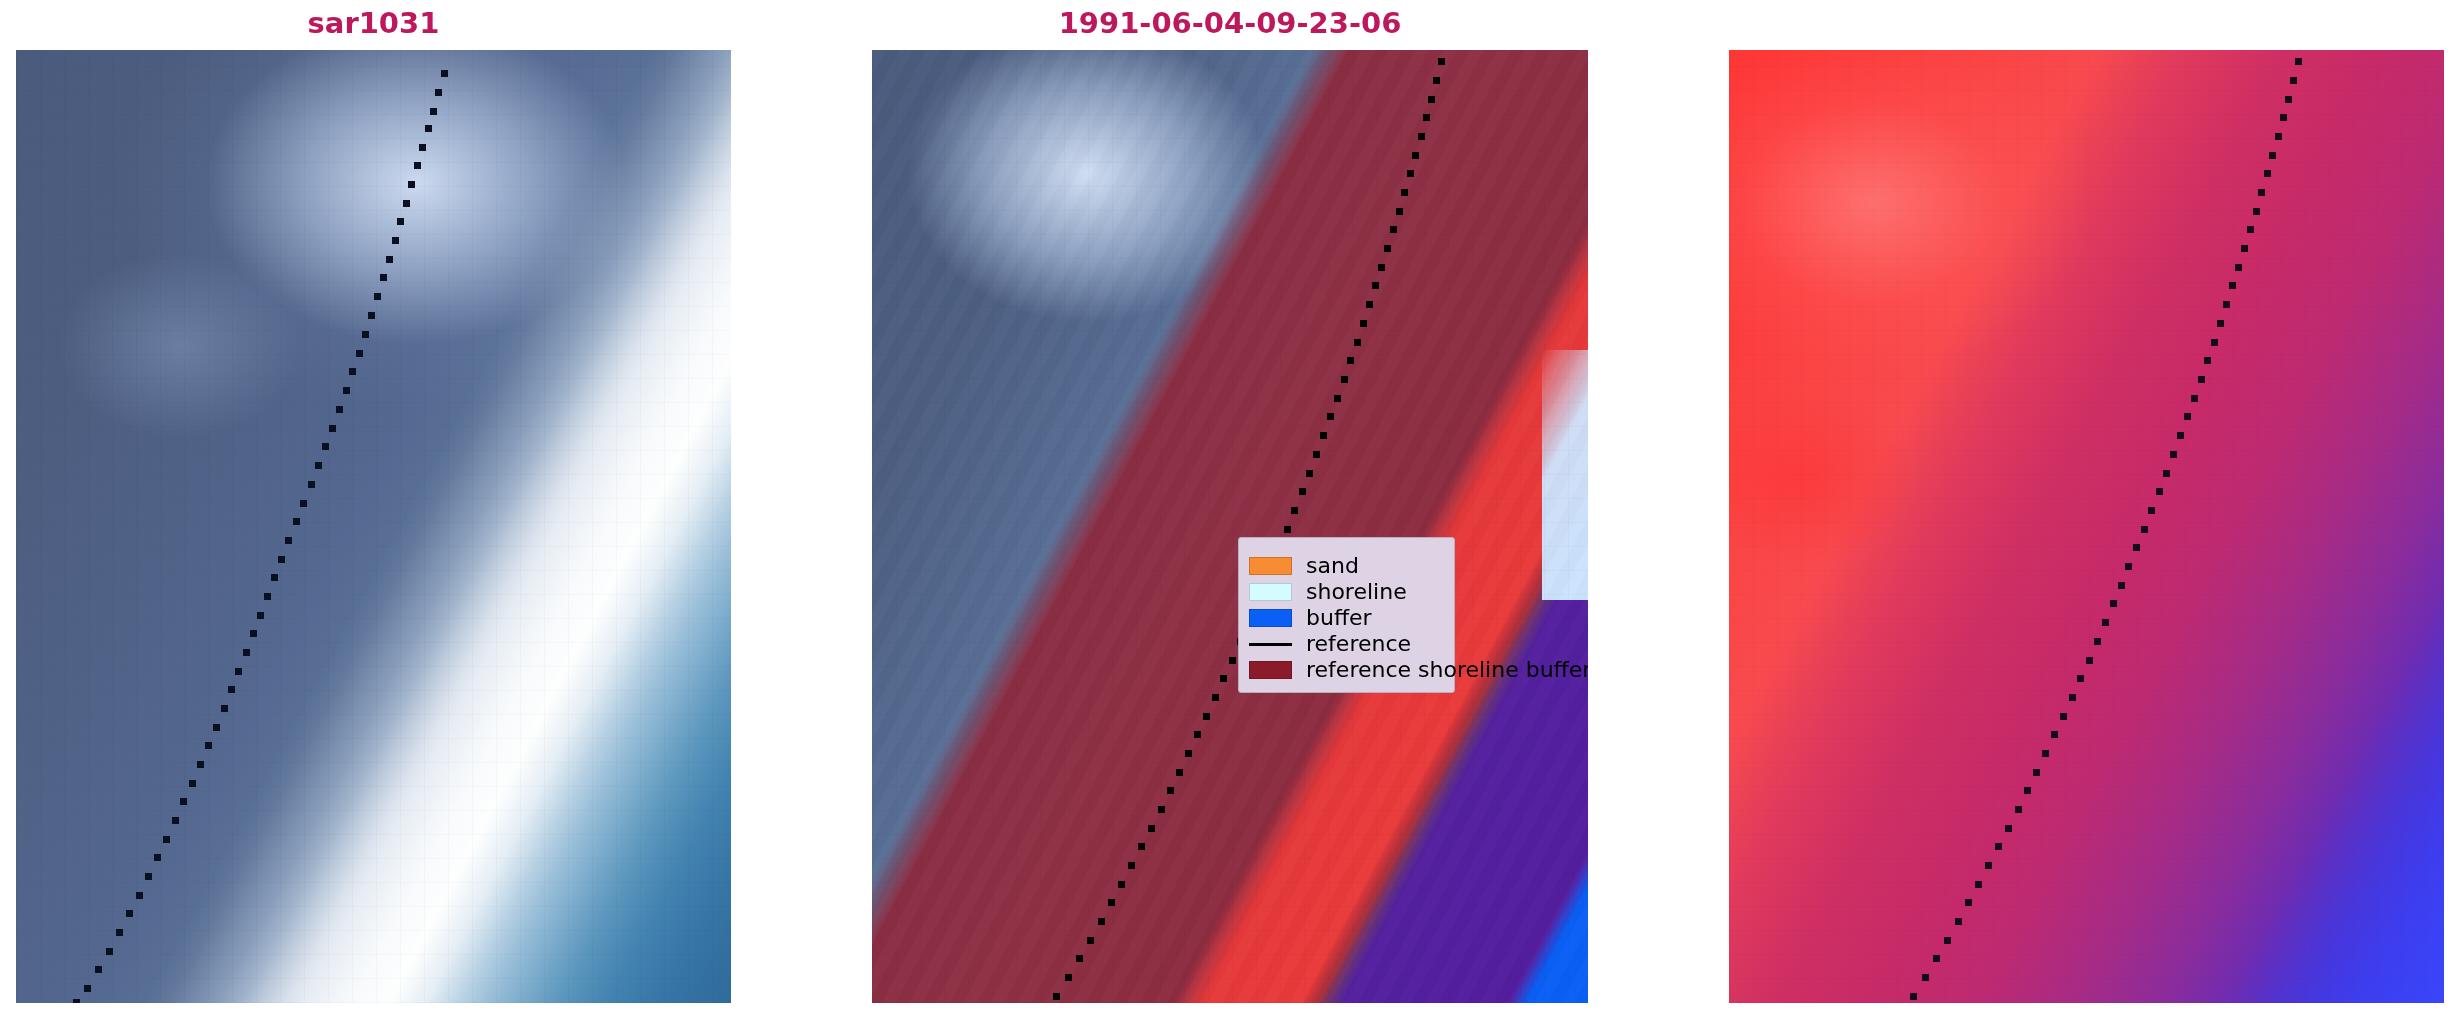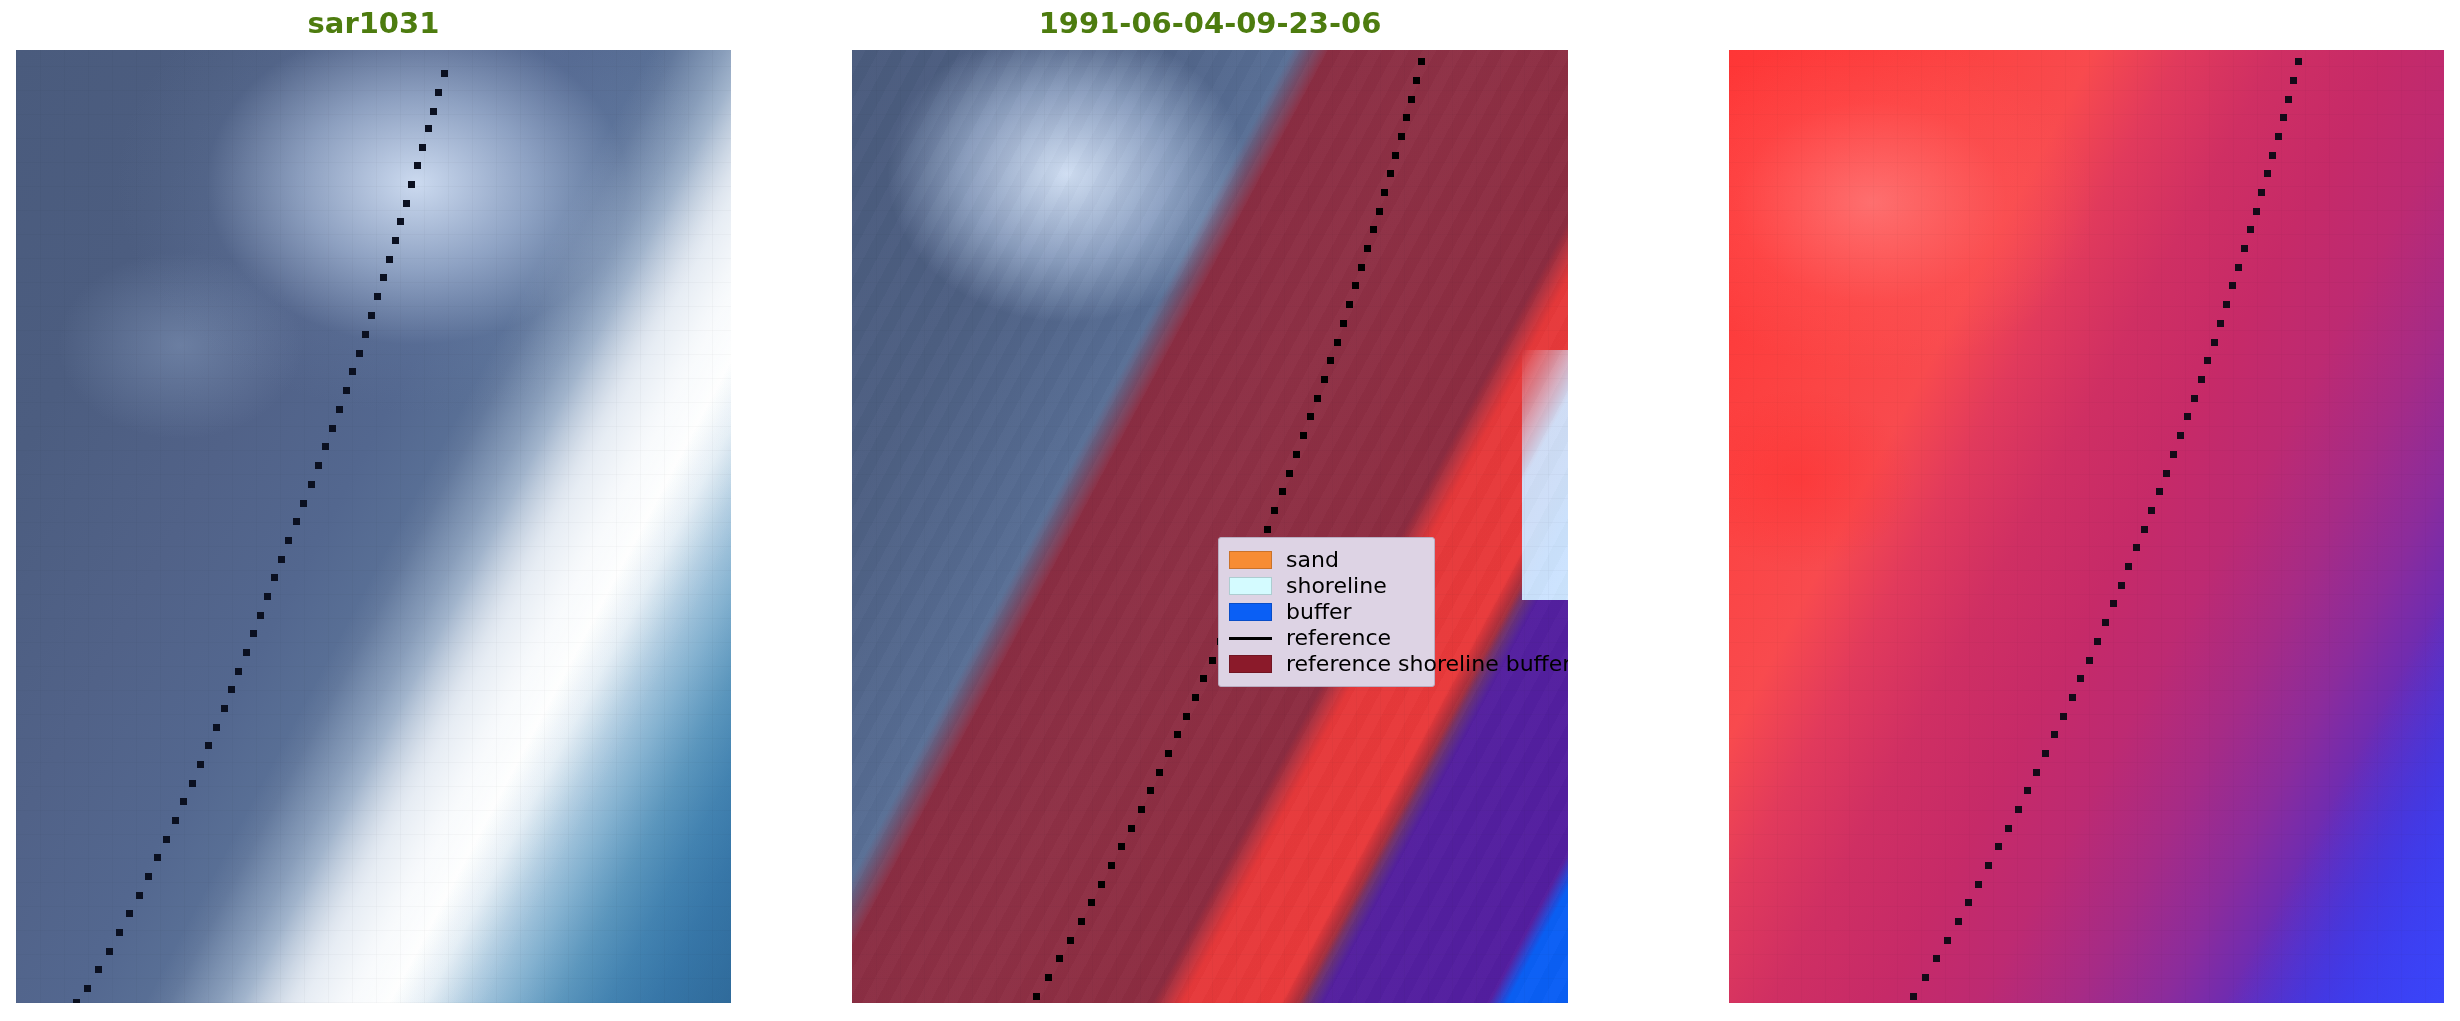--- a/index.html
+++ b/index.html
@@ -25,21 +25,21 @@
     height: 1021px;
   }
   .panel-title {
     position: absolute;
     top: 6px;
     left: 0;
     width: 100%;
     text-align: center;
     font-size: 29px;
     font-weight: bold;
-    color: #4d7c0f;
+    color: #be185d;
     letter-spacing: 0px;
     font-family: "DejaVu Sans", sans-serif;
   }
   .axes {
     position: absolute;
     top: 50px;
     left: 0;
     width: 715px;
     height: 953px;
     overflow: hidden;
@@ -158,21 +158,21 @@
     position: absolute;
     inset: 0;
     pointer-events: none;
   }
   
   .legend {
     position: absolute;
     background: #ddd3e4;
     border: 1px solid #b9aec2;
     border-radius: 3px;
-    padding: 9px 11px 9px 10px;
+    padding: 15px 11px 9px 10px;
     box-sizing: border-box;
   }
   .legend-row {
     display: flex;
     align-items: center;
     height: 26px;
   }
   .swatch {
     width: 43px;
     height: 18px;
@@ -258,21 +258,21 @@
           <rect x="100" y="879" width="7" height="7"></rect>
             <rect x="90" y="898" width="7" height="7"></rect>
           <rect x="79" y="916" width="7" height="7"></rect>
             <rect x="68" y="935" width="7" height="7"></rect>
           <rect x="57" y="949" width="7" height="5"></rect>
         </g>
       </svg>
     </div>
   </div>
 
-  <div class="panel" style="left:852px; width:716px;">
+  <div class="panel" style="left:872px; width:716px;">
     <div class="panel-title">1991-06-04-09-23-06</div>
     <div class="axes" style="width:716px;">
       <div class="layer p2-base"></div>
       <div class="layer p2-buffer"></div>
       <div class="layer p2-sand"></div>
       <div class="layer p2-water"></div>
       <div class="layer p2-blue"></div>
       <div class="p2-whitewater"></div>
       <div class="layer stairs"></div>
       <div class="layer pixelate"></div>

